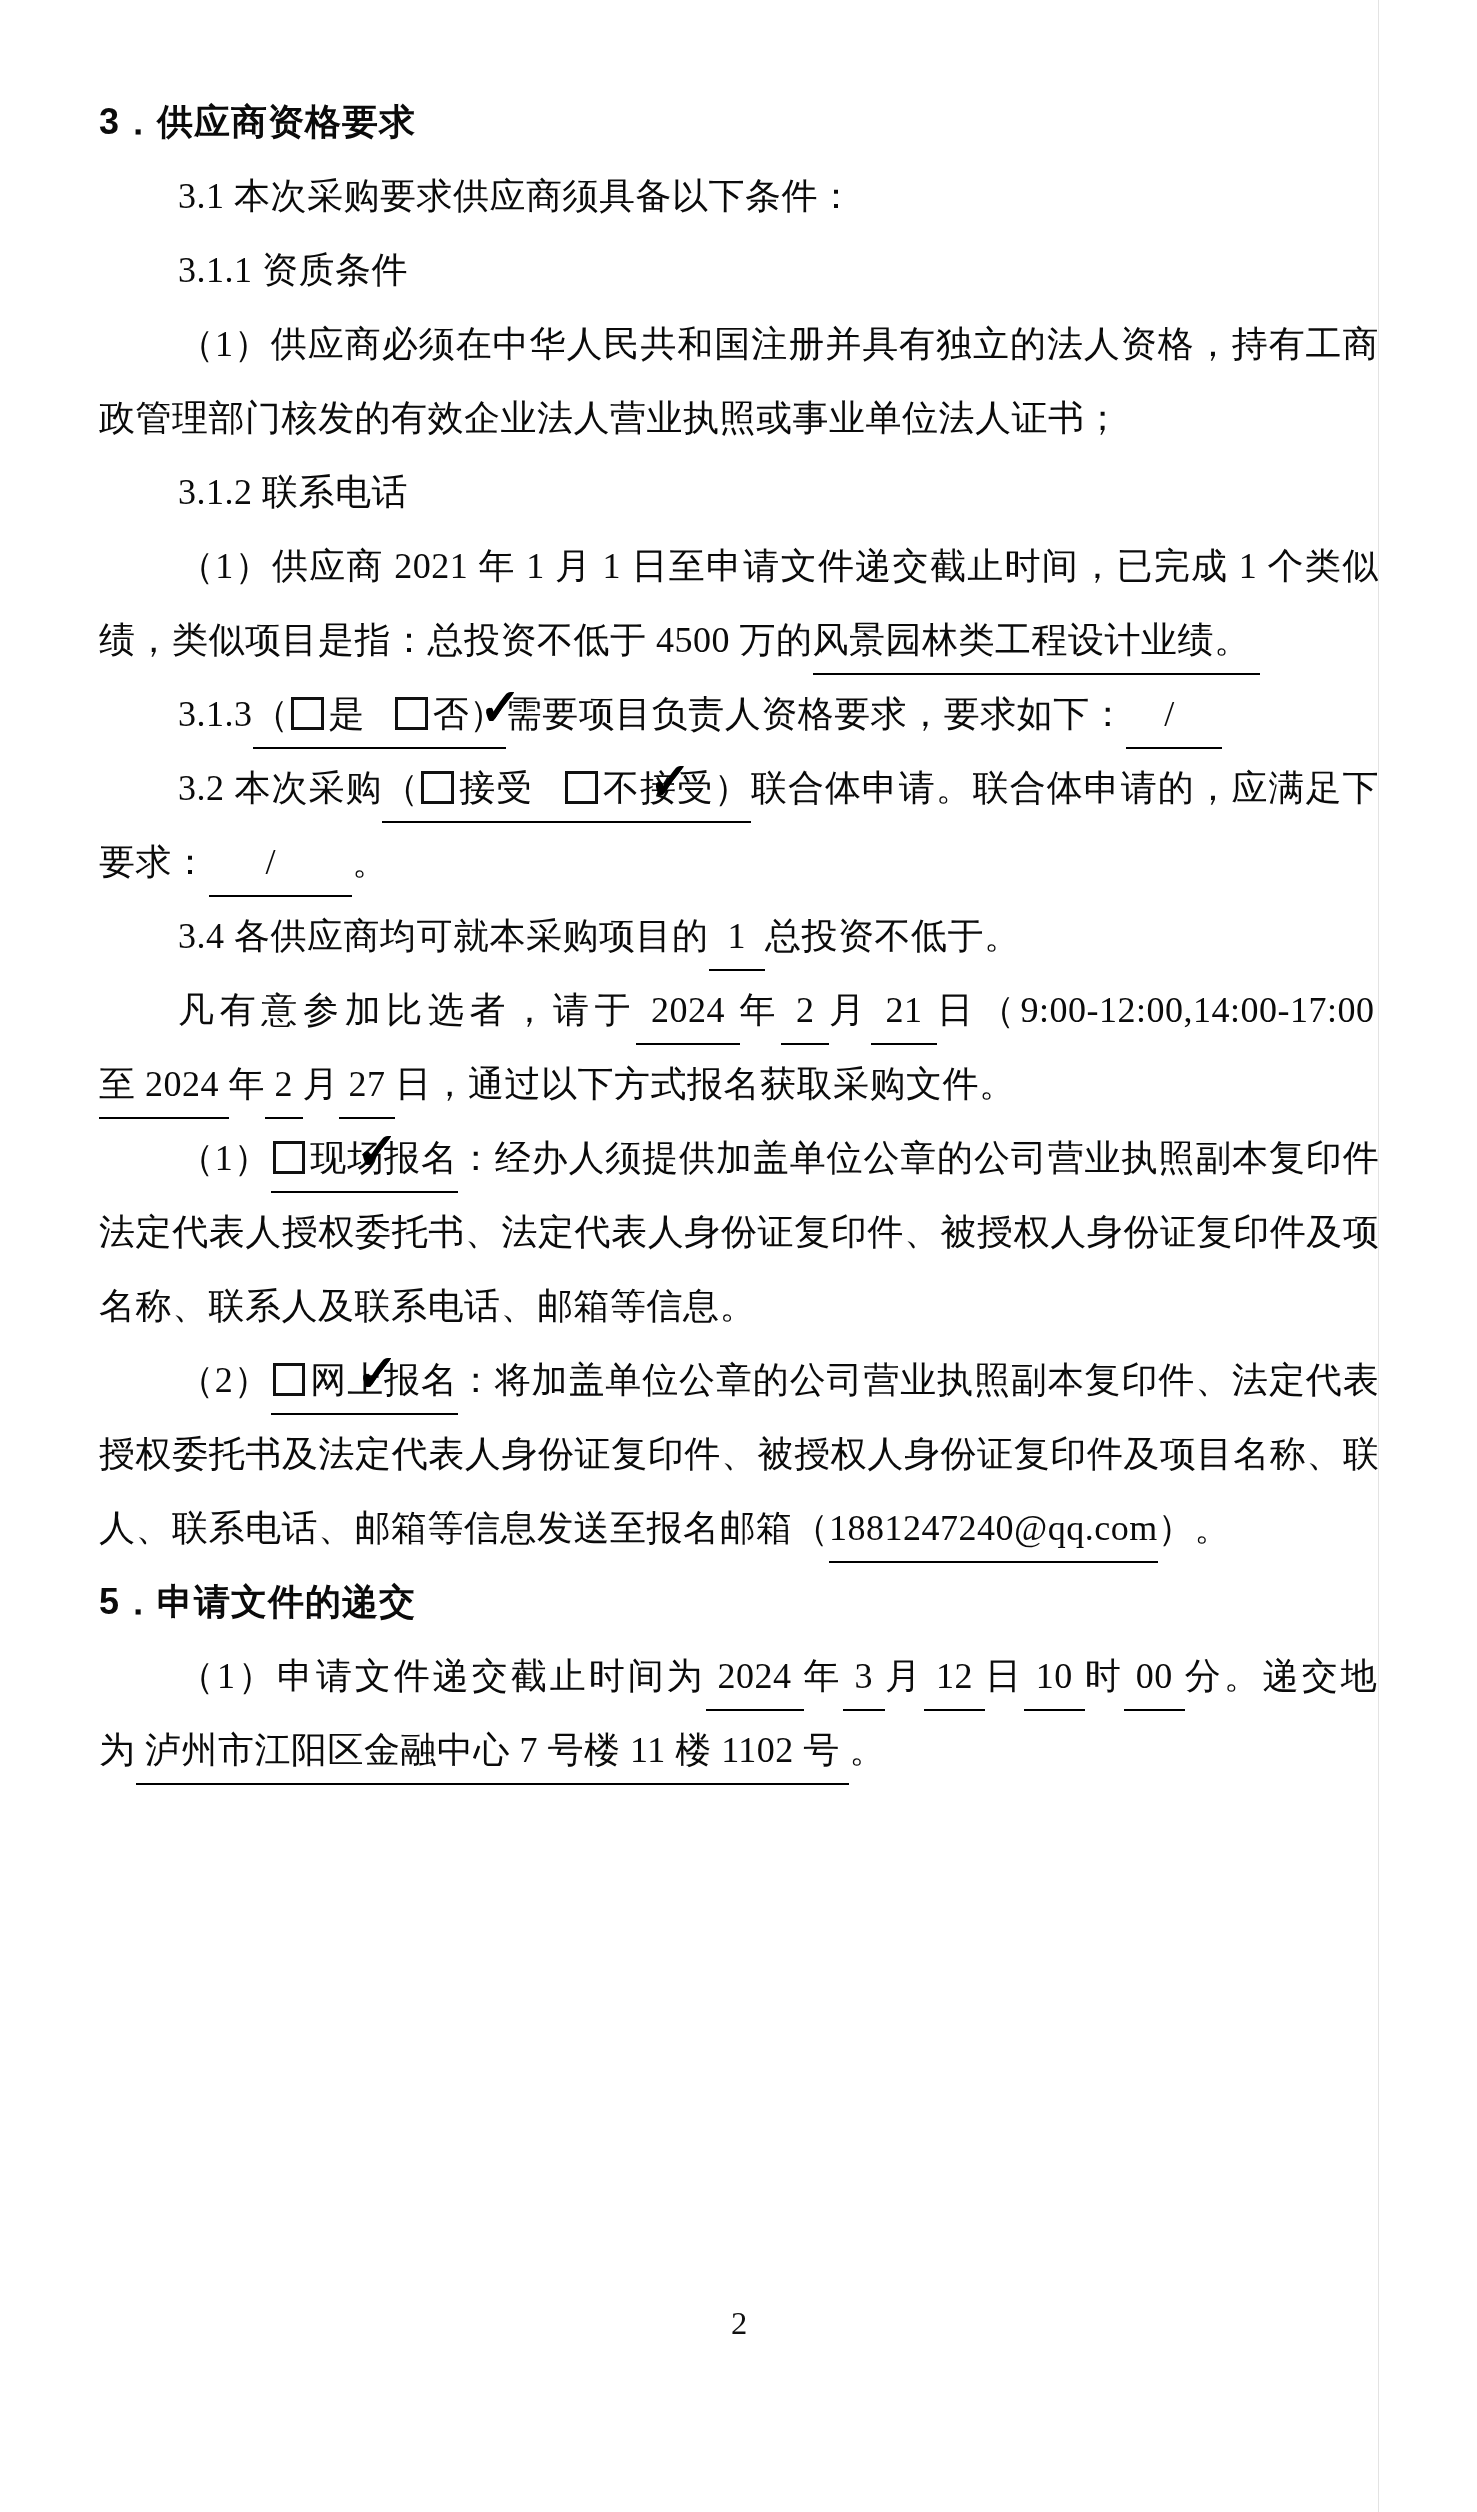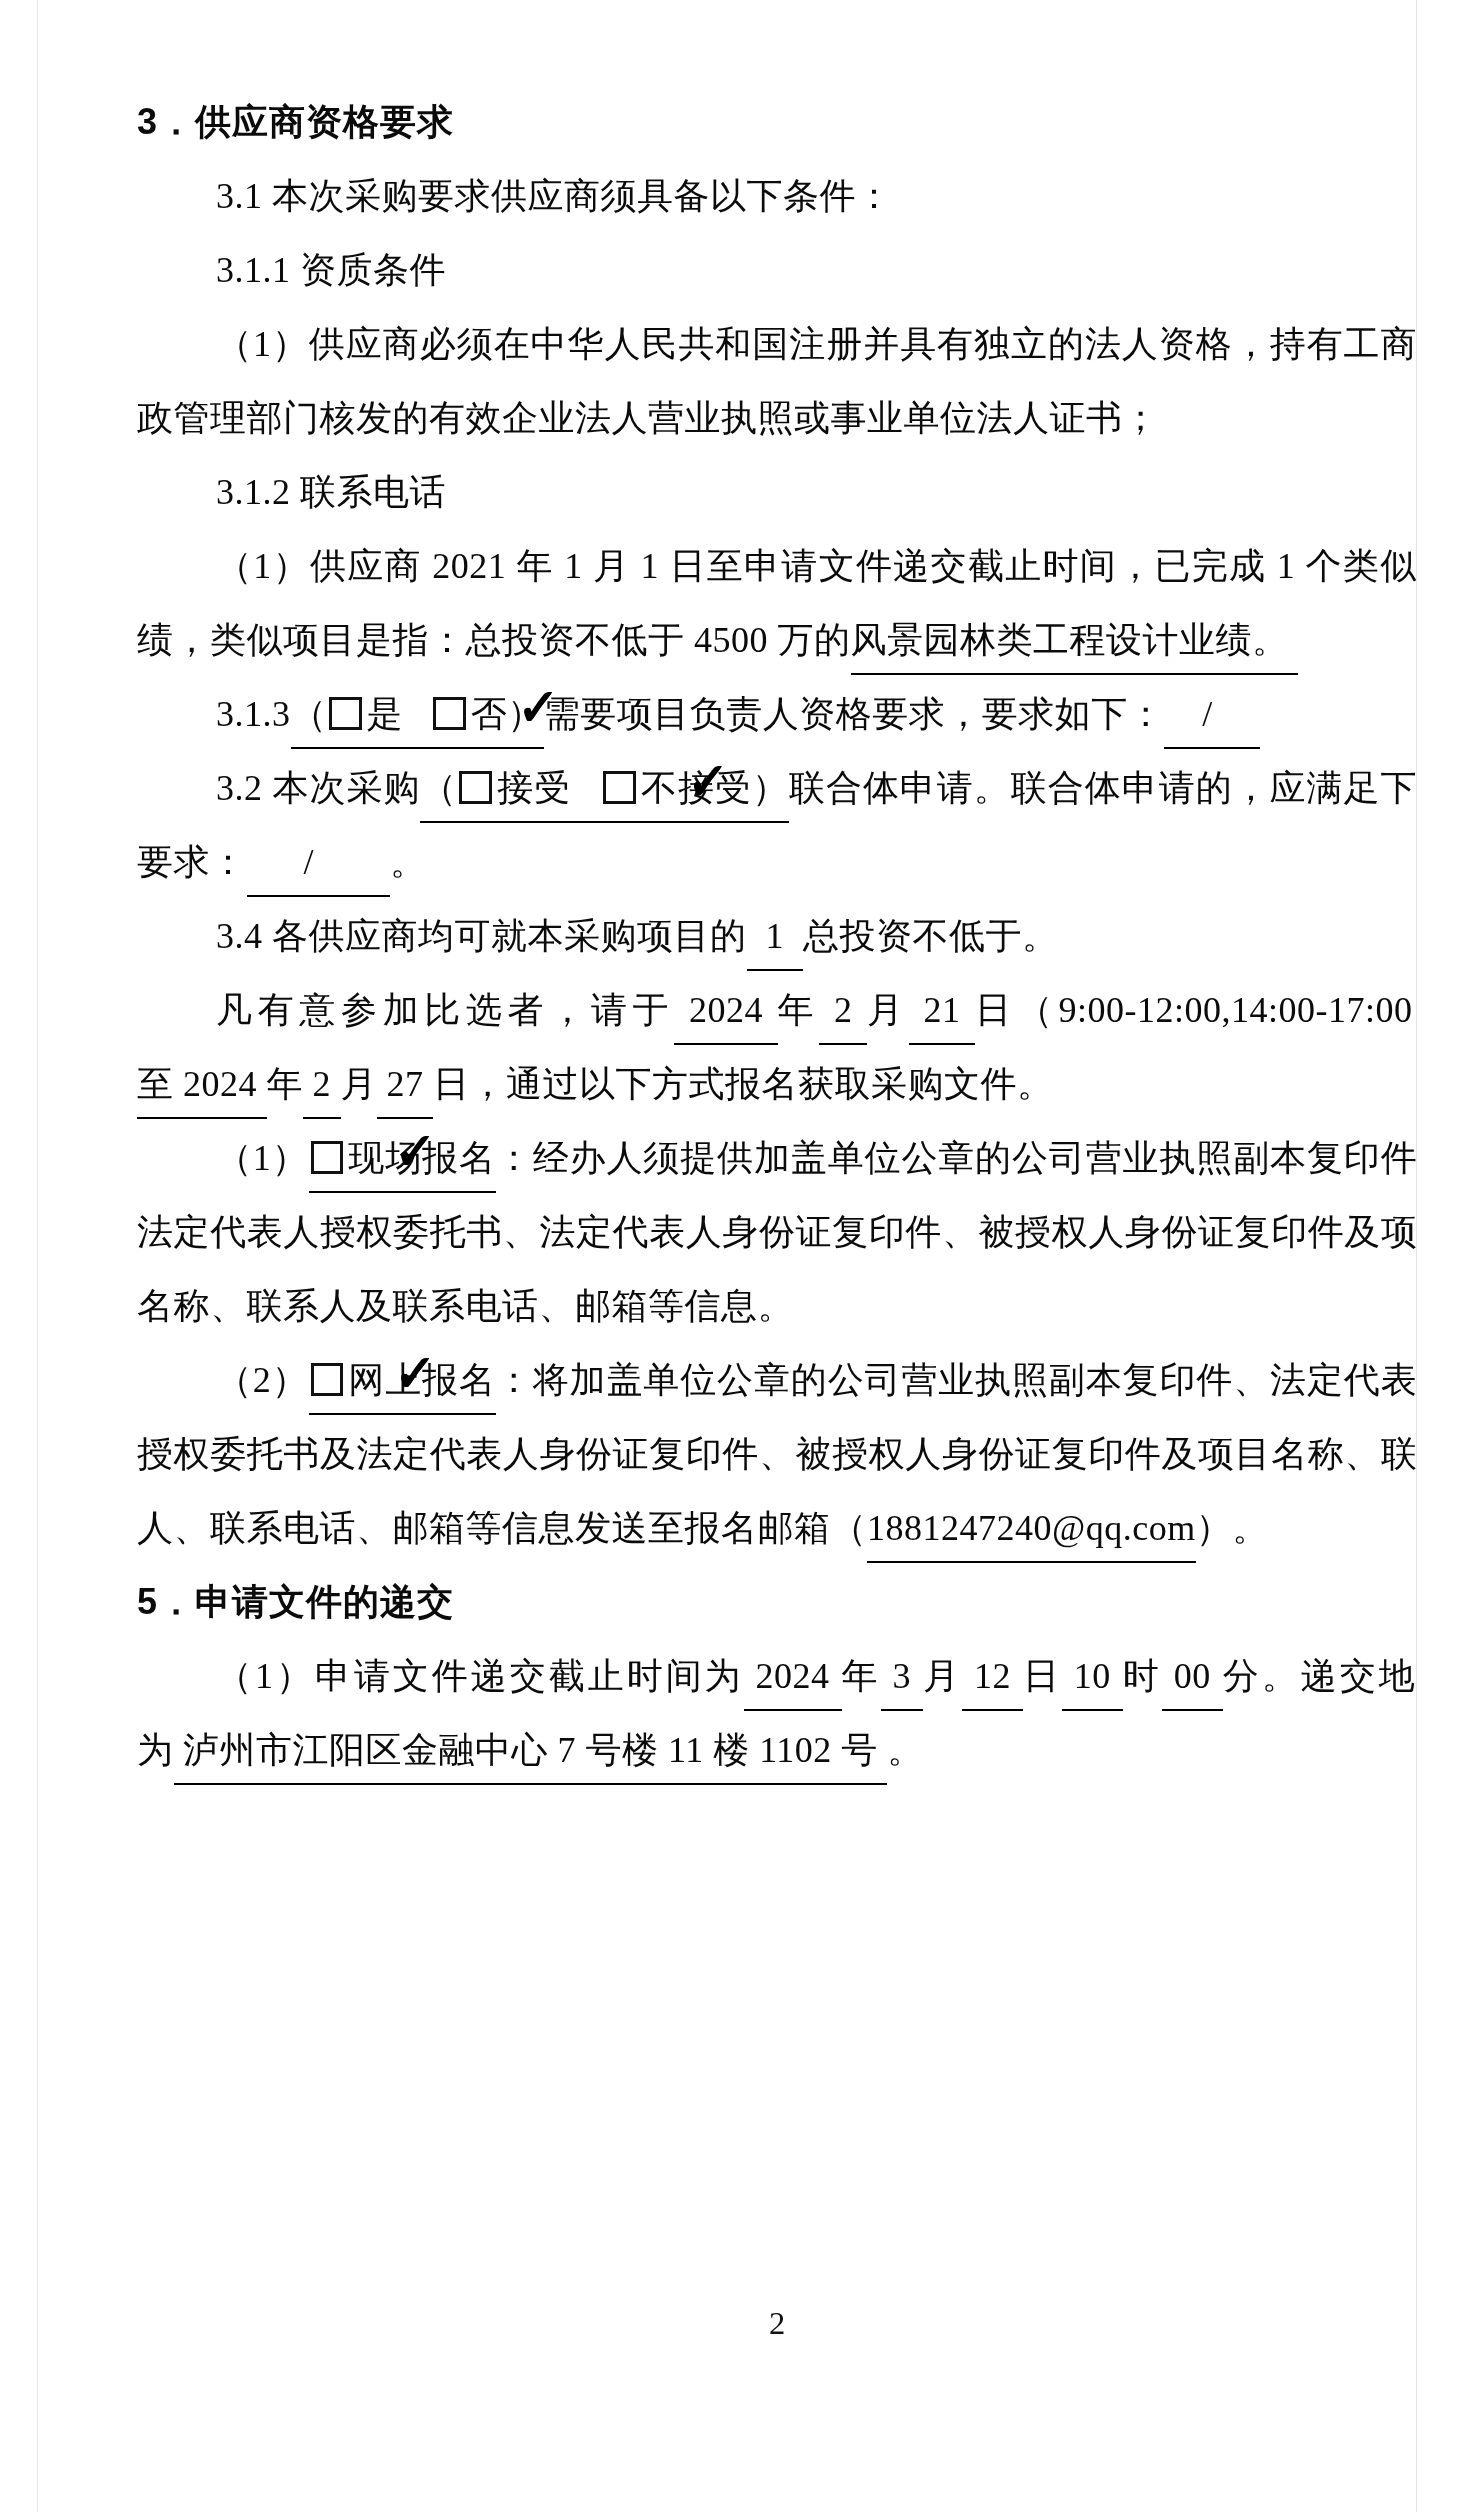--- a/index.html
+++ b/index.html
@@ -4,21 +4,20 @@
 <style>
   html, body { margin: 0; padding: 0; background: #ffffff; }
   .page {
     position: relative;
     width: 1378px;
     height: 2513px;
     background: #ffffff;
     outline: 1px solid #e3e3e3;
     overflow: hidden;
     color: #0b0b0b;
-    margin-left: 38px;
   }
   .content {
     position: absolute;
     left: 99px;
     top: 85px;
     width: 1317px;
   }
   .para {
     margin: 0;
     font-family: "Liberation Serif", "DejaVu Serif", serif;

